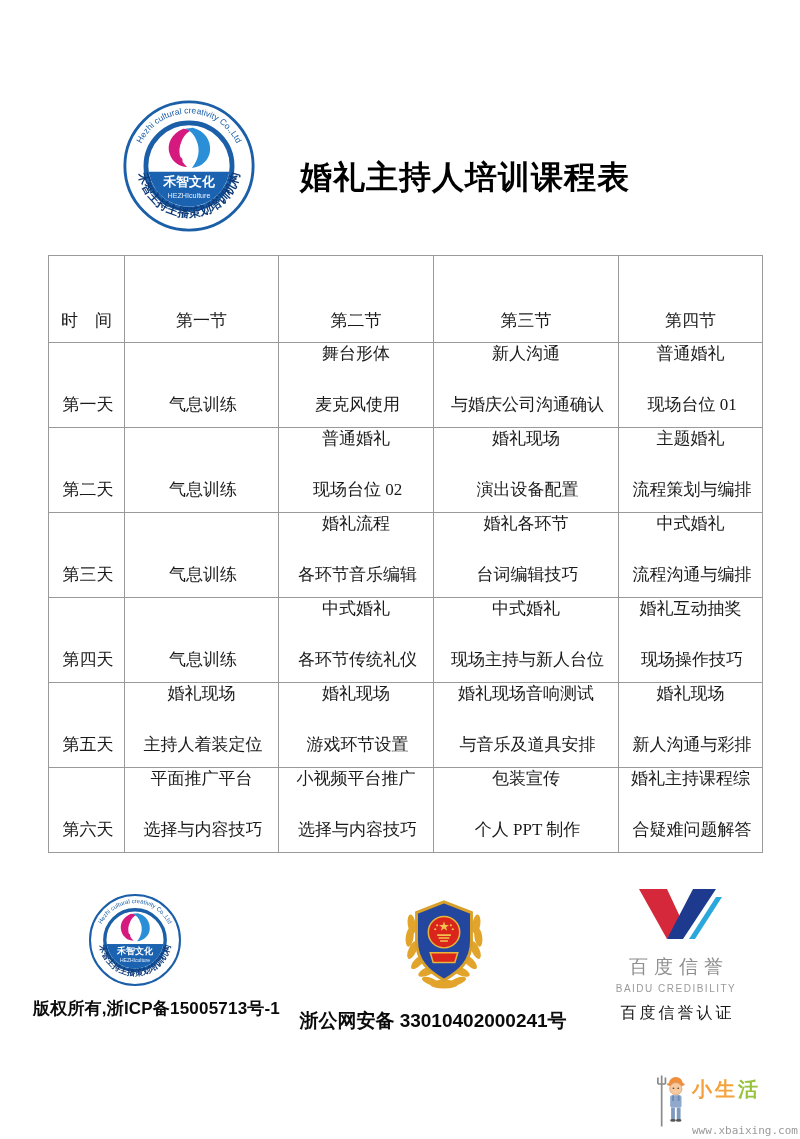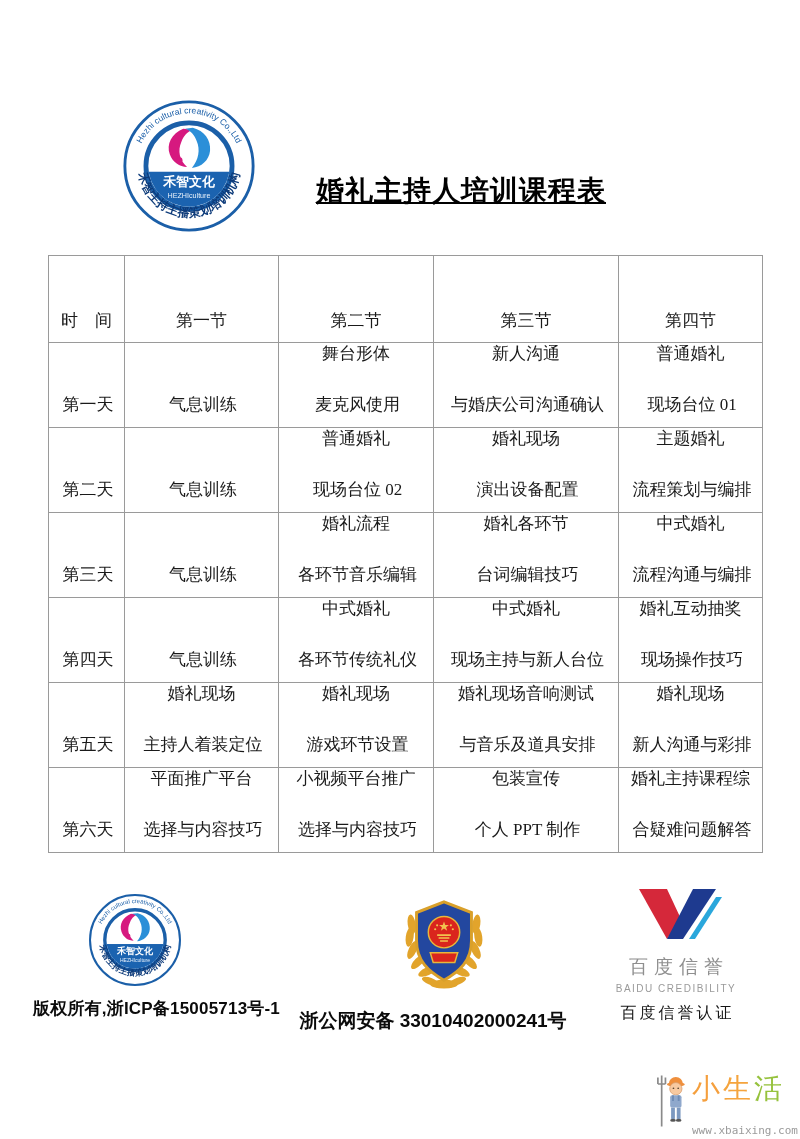--- a/index.html
+++ b/index.html
@@ -1,22 +1,22 @@
 <!DOCTYPE html>
 <html><head>
 <meta charset="utf-8">
 <style>
   html,body{margin:0;padding:0;background:#fff;}
   .page{position:relative;width:800px;height:1139px;background:#ffffff;overflow:hidden;
         font-family:"Liberation Sans","DejaVu Sans",sans-serif;color:#1c1c1c;}
 
   
   .logo-main{position:absolute;left:122px;top:99px;width:134px;height:134px;}
-  .title{position:absolute;left:300px;top:156px;margin:16px;font-size:28px;font-weight:bold;
-         letter-spacing:1px;color:#000;font-family:"Liberation Sans","DejaVu Sans",sans-serif;text-decoration:underline;}
+  .title{position:absolute;left:300px;top:156px;margin:0;font-size:32px;font-weight:bold;
+         letter-spacing:1px;color:#000;font-family:"Liberation Sans","DejaVu Sans",sans-serif;}
 
   
   table.schedule{position:absolute;left:48px;top:255px;width:714px;border-collapse:collapse;
                  table-layout:fixed;font-family:"Liberation Serif","DejaVu Serif",serif;}
   table.schedule td,table.schedule th{border:1px solid #9a9a9a;padding:0;position:relative;
                  font-weight:normal;font-size:17px;color:#1a1a1a;}
   table.schedule thead th{height:86px;}
   table.schedule tbody td{height:84px;}
   .hl{position:absolute;left:0;right:0;bottom:10px;line-height:22px;}
   .l1{position:absolute;left:0;right:0;top:0;text-align:center;line-height:22px;white-space:nowrap;}
@@ -31,21 +31,21 @@
   .baidu{position:absolute;left:600px;top:880px;width:152px;text-align:center;}
   .baidu-v{display:block;margin:0 auto;width:100px;height:72px;}
   .baidu-cn{margin-top:2px;font-size:19px;color:#8f8f8f;letter-spacing:6px;padding-left:6px;}
   .baidu-en{margin-top:3px;font-size:10px;color:#9a9a9a;letter-spacing:1.5px;}
   .baidu-cert{margin-top:9px;font-size:16px;color:#151515;letter-spacing:3px;padding-left:3px;}
 
   
   .watermark{position:absolute;left:656px;top:1072px;width:140px;display:flex;align-items:flex-start;}
   .mascot{width:34px;height:58px;flex:0 0 auto;}
   .wm-text{margin-left:2px;}
-  .wm-brand{font-size:28px;font-weight:normal;line-height:34px;letter-spacing:3px;
+  .wm-brand{font-size:20px;font-weight:bold;line-height:34px;letter-spacing:3px;
             font-family:"Liberation Sans","DejaVu Sans",sans-serif;}
   .wm-url{font-size:11px;color:#9b9b9b;font-family:"DejaVu Sans Mono","Liberation Mono",monospace;
           margin-top:18px;letter-spacing:0;}
 </style>
 </head>
 <body>
 
 <div class="page">
 
   <svg width="0" height="0" style="position:absolute" aria-hidden="true">

